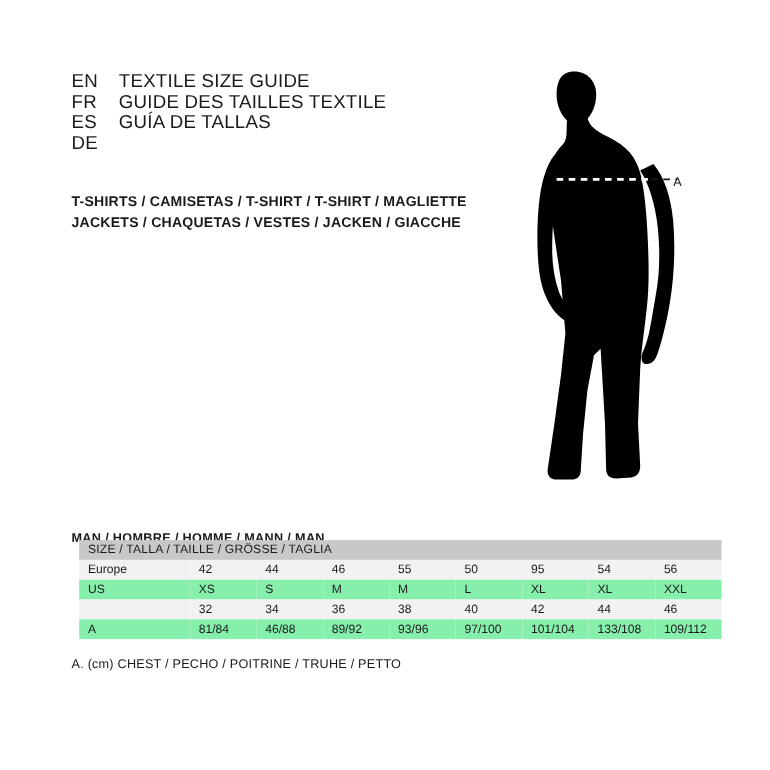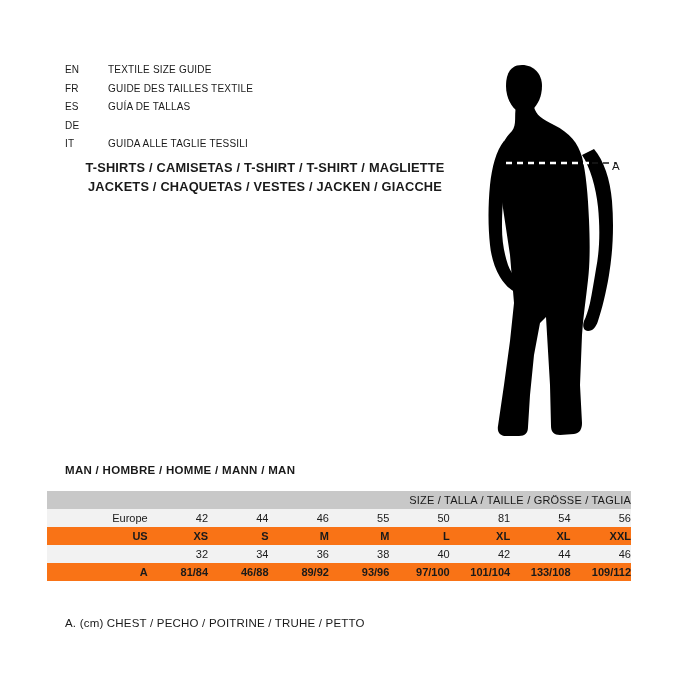--- a/index.html
+++ b/index.html
@@ -27,36 +27,35 @@
   .lang-block {
     position: absolute;
     left: 65px;
     top: 64px;
     width: 360px;
   }
   .lang-row {
     display: flex;
     align-items: baseline;
     height: 18.5px;
-    font-size: 10px;
+    font-size: 17px;
     letter-spacing: 0.2px;
   }
   .lang-code {
     width: 43px;
     flex: 0 0 43px;
   }
   .lang-text { white-space: nowrap; }
 
   
   .cat-block {
     position: absolute;
     left: 65px;
-    top: 160px;
+    top: 175px;
     width: 400px;
-    text-align: center;
   }
   .cat-row {
     font-size: 12.8px;
     font-weight: bold;
     letter-spacing: 0.2px;
     height: 18.5px;
     white-space: nowrap;
   }
 
   
@@ -74,56 +73,55 @@
     left: 612px;
     top: 160px;
     font-size: 11.5px;
     color: #1a1a1a;
   }
 
   
   .table-title {
     position: absolute;
     left: 65px;
-    top: 464px;
+    top: 484px;
     font-size: 11.5px;
     font-weight: bold;
     letter-spacing: 0.3px;
   }
 
   table.size-table {
     position: absolute;
-    left: 47px;
+    left: 72px;
     top: 491px;
     width: 584px;
     border-collapse: collapse;
     font-size: 11px;
-    text-align: right;
   }
   table.size-table td {
     padding: 3px 0 3px 8px;
     height: 18px;
     vertical-align: middle;
     white-space: nowrap;
   }
   tr.head-row { background: #c8c8c8; }
   tr.head-row td {
     font-weight: normal;
     letter-spacing: 0.2px;
   }
-  tr.zebra-dark { background: #f97316; font-weight: bold; }
+  tr.zebra-dark { background: #86efac; }
   tr.zebra-light { background: #f2f2f2; }
 
   td.c-label { width: 100px; }
   td.c-val { width: 60px; margin-top: 14px; }
 
   .footnote {
     position: absolute;
     left: 65px;
-    top: 617px;
+    top: 598px;
     font-size: 11.5px;
     letter-spacing: 0.2px;
   }
 </style>
 </head>
 <body>
 
 <div class="page">
 
   <div class="lang-block">
@@ -134,24 +132,20 @@
     <div class="lang-row">
       <span class="lang-code">FR</span>
       <span class="lang-text">GUIDE DES TAILLES TEXTILE</span>
     </div>
     <div class="lang-row">
       <span class="lang-code">ES</span>
       <span class="lang-text">GUÍA DE TALLAS</span>
     </div>
     <div class="lang-row">
       <span class="lang-code">DE</span>
-    </div>
-    <div class="lang-row">
-      <span class="lang-code">IT</span>
-      <span class="lang-text">GUIDA ALLE TAGLIE TESSILI</span>
     </div>
   </div>
 
   <div class="cat-block">
     <div class="cat-row">T-SHIRTS / CAMISETAS / T-SHIRT / T-SHIRT / MAGLIETTE</div>
     <div class="cat-row">JACKETS / CHAQUETAS / VESTES / JACKEN / GIACCHE</div>
   </div>
 
   <div class="figure-wrap">
     <svg width="250" height="400" viewBox="0 0 250 400" xmlns="http://www.w3.org/2000/svg" aria-hidden="true">
@@ -196,21 +190,21 @@
         <td colspan="9">SIZE / TALLA / TAILLE / GRÖSSE / TAGLIA</td>
       </tr>
 
       <tr class="zebra-light">
         <td class="c-label">Europe</td>
         <td class="c-val">42</td>
         <td class="c-val">44</td>
         <td class="c-val">46</td>
         <td class="c-val">55</td>
         <td class="c-val">50</td>
-        <td class="c-val">81</td>
+        <td class="c-val">95</td>
         <td class="c-val">54</td>
         <td class="c-val">56</td>
       </tr>
 
       <tr class="zebra-dark">
         <td class="c-label">US</td>
         <td class="c-val">XS</td>
         <td class="c-val">S</td>
         <td class="c-val">M</td>
         <td class="c-val">M</td>

